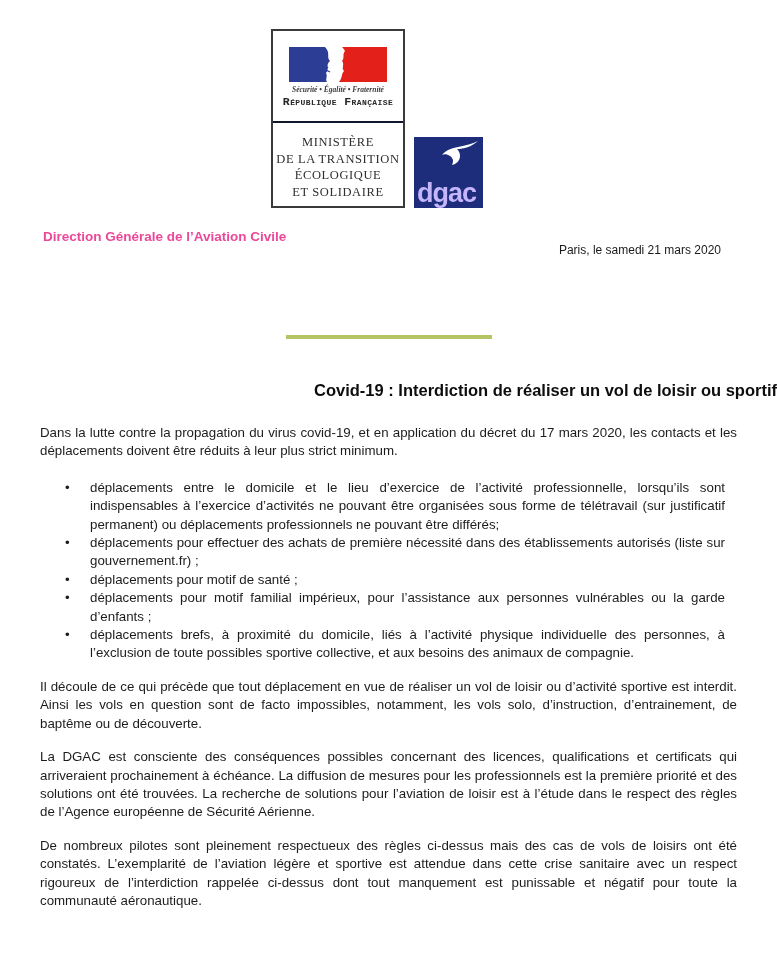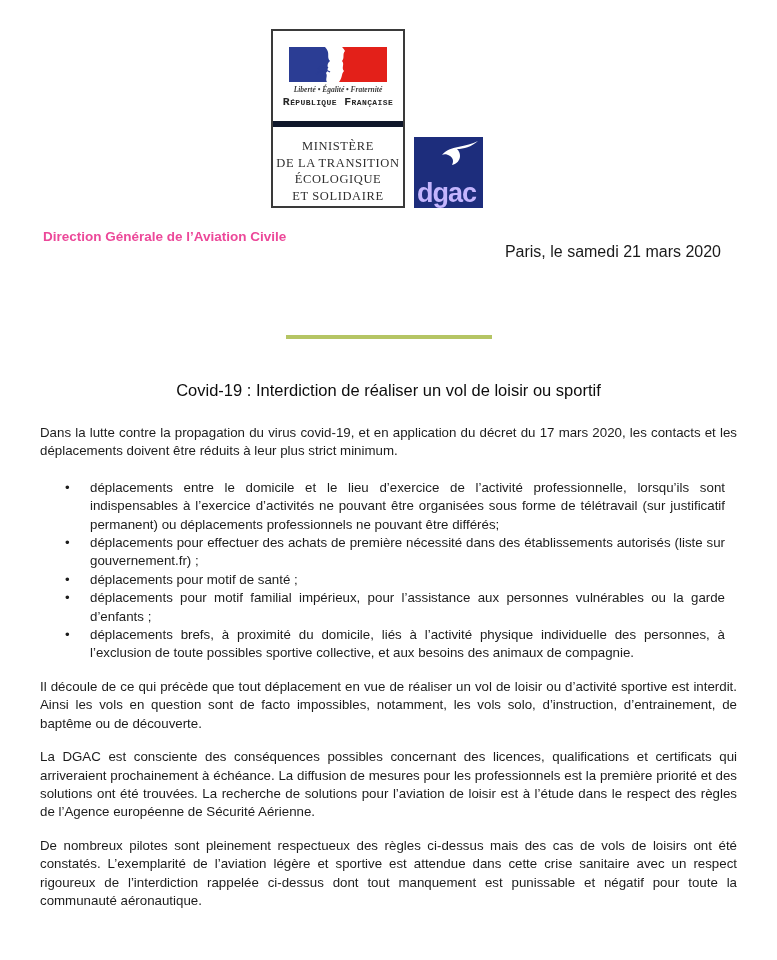--- a/index.html
+++ b/index.html
@@ -48,21 +48,21 @@
     font-family: Liberation Mono, monospace;
     font-variant: small-caps;
     font-weight: bold;
     font-size: 11.5px;
     letter-spacing: 0.4px;
     color: #262626;
     white-space: nowrap;
     margin-top: 1px;
   }
   .ministry {
-    border-top: 6px solid #0f172a;
+    border-top: 2px solid #0f172a;
     height: 85px;
     padding-top: 11px;
     text-align: center;
     font-family: "Liberation Serif", serif;
     font-size: 12.5px;
     line-height: 16.5px;
     letter-spacing: 0.6px;
     color: #2e2e2e;
   }
 
@@ -88,21 +88,21 @@
   .org {
     position: absolute;
     left: 43px; top: 229px;
     font-weight: bold;
     font-size: 13.5px;
     color: #ec4899;
   }
   .dateline {
     position: absolute;
     right: 56px; top: 243px;
-    font-size: 16px;
+    font-size: 12px;
     color: #1a1a1a;
   }
 
   
   .kicker {
     position: absolute;
     left: 0; top: 292px;
     width: 100%;
     text-align: center;
     font-weight: bold;
@@ -114,22 +114,22 @@
     position: absolute;
     left: 50%; top: 335px;
     transform: translateX(-50%);
     width: 206px; height: 4px;
     background: var(--accent-line);
   }
   .title {
     position: absolute;
     left: 0; top: 381px;
     width: 100%;
-    text-align: center;
-    font-weight: normal;
+    text-align: right;
+    font-weight: bold;
     font-size: 16.5px;
     color: #0d0d0d;
   }
 
   
   .body-copy {
     position: absolute;
     left: 40px; top: 424px;
     width: 697px;
     font-size: 13.3px;
@@ -156,21 +156,21 @@
 
 <div class="page">
 
   <div class="gov-box">
     <div class="marianne">
       <svg class="flag-svg" width="98" height="35" viewBox="0 0 98 35" aria-hidden="true">
         <path d="M0,0 L36,0 C42,6 37,10 41,14 C36,18 41,22 37,26 C39,29 36,32 38,35 L0,35 Z" fill="var(--flag-blue)"></path>
         <path d="M98,0 L98,35 L50,35 C54,30 52,27 55,24 C52,21 56,17 53,14 C56,11 53,7 56,4 C55,2 54,1 53,0 Z" fill="var(--flag-red)"></path>
         <path d="M29,22 q6,-5 10,-1 M27,27 q8,-6 14,-2" stroke="var(--flag-blue)" stroke-width="1.3" fill="none"></path>
       </svg>
-      <div class="motto">Liberté • Égalité • Fraternité</div>
+      <div class="motto">Sécurité • Égalité • Fraternité</div>
       <div class="republic-name">République Française</div>
     </div>
     <div class="ministry">
       <div>MINISTÈRE</div>
       <div>DE LA TRANSITION</div>
       <div>ÉCOLOGIQUE</div>
       <div>ET SOLIDAIRE</div>
     </div>
   </div>
 

